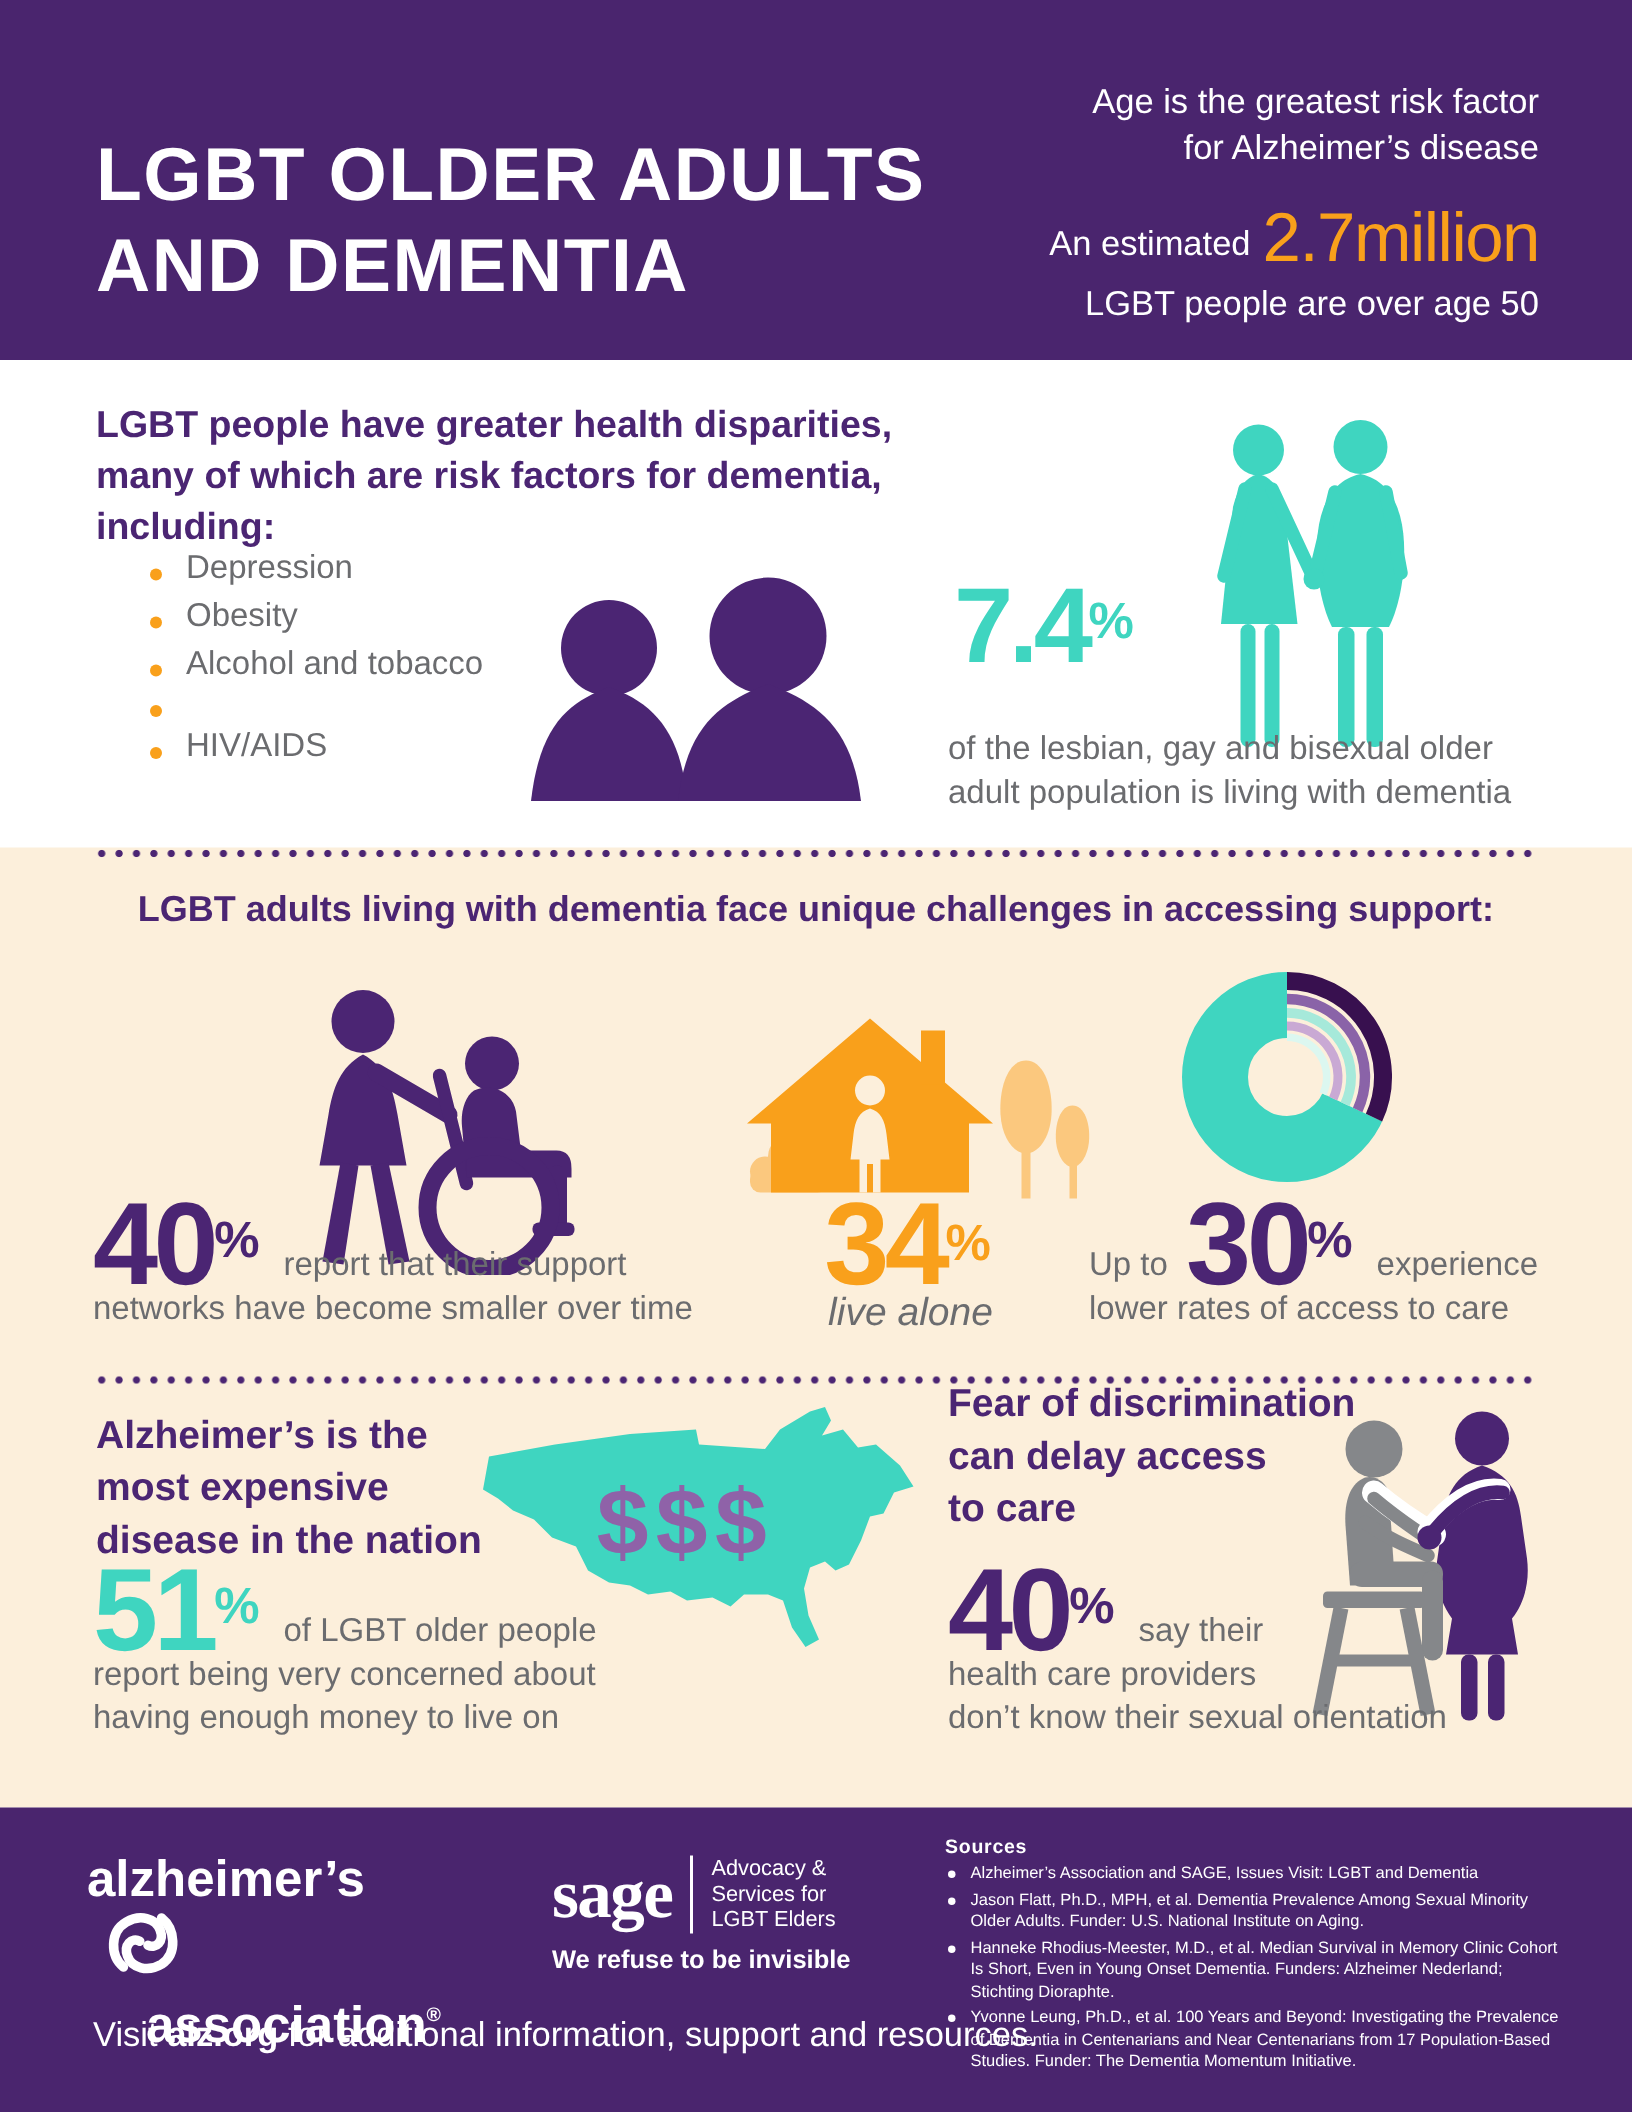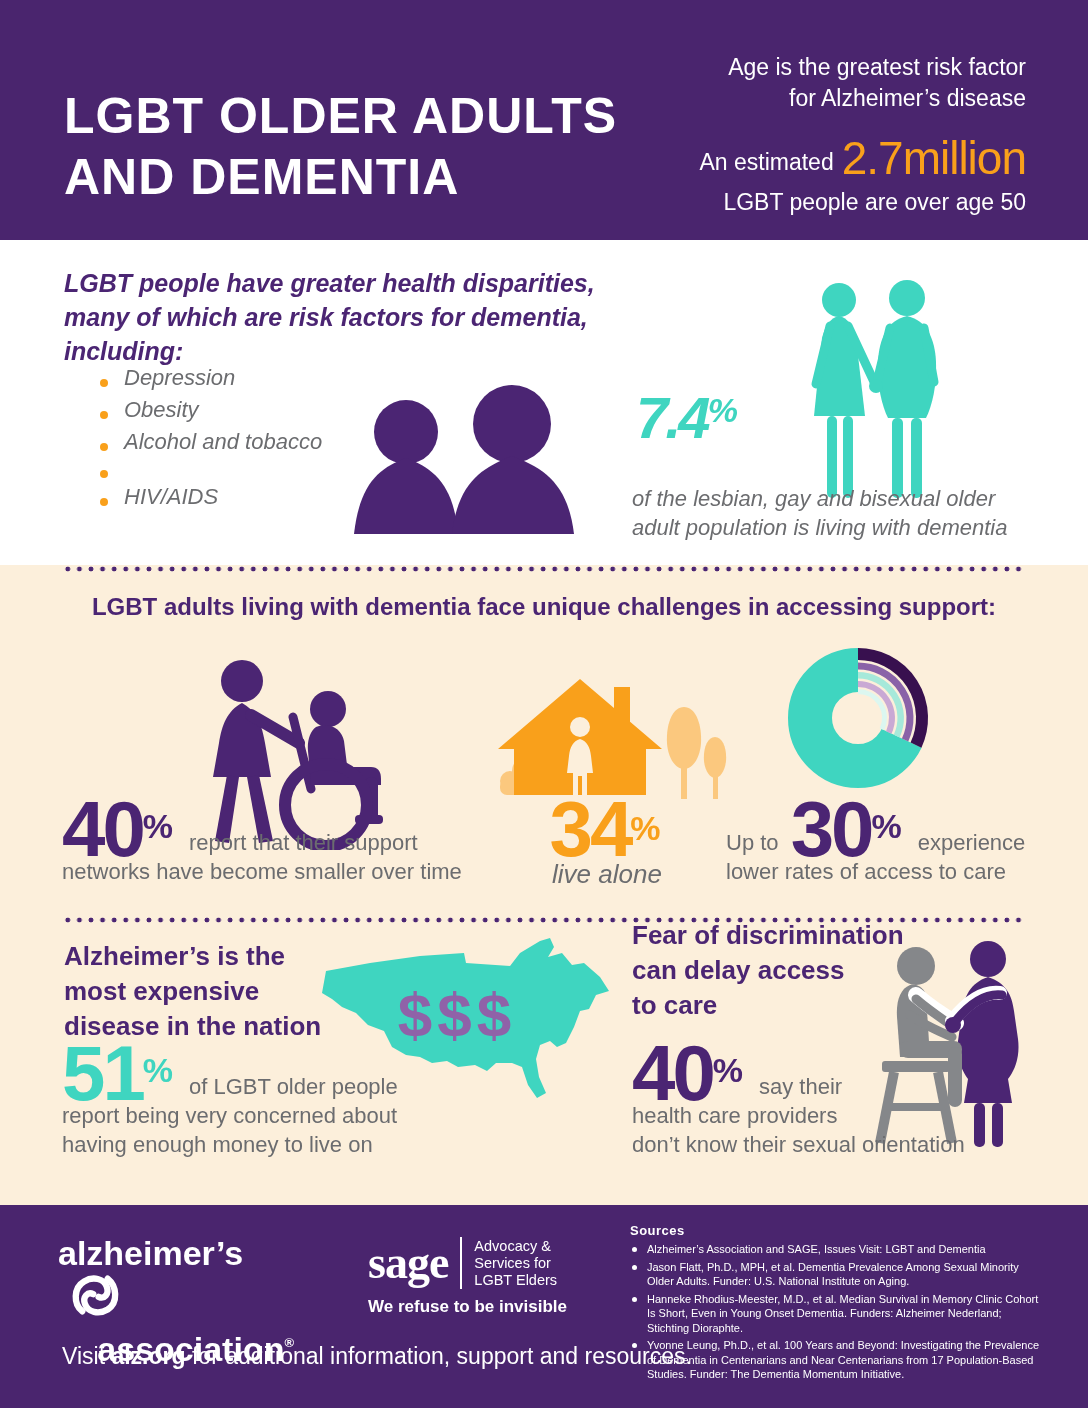--- a/index.html
+++ b/index.html
@@ -10,21 +10,21 @@
   .hdr { position:absolute; top:0; left:0; width:1088px; height:240px; background:#4a256e; }
   .title { position:absolute; left:64px; top:86px; color:#fff; font-size:50px; font-weight:bold; line-height:61px; letter-spacing:1px; }
   .title span { display:block; }
   .hdr-right { position:absolute; top:52px; right:62px; text-align:right; color:#fff; }
   .risk { font-size:23px; line-height:31px; }
   .estimate { margin-top:17px; font-size:23px; }
   .est-val { font-size:46px; font-weight:normal; color:#f9a01b; letter-spacing:-1px; margin-left:8px; vertical-align:-4px; }
   .est-suffix { font-size:23px; line-height:30px; margin-top:2px; }
 
   
-  .disp { position:absolute; top:240px; left:0; width:1088px; height:245px; background:#fff;font-style:italic; }
+  .disp { position:absolute; top:240px; left:0; width:1088px; height:245px; background:#fff; }
   .disp-head { position:absolute; left:64px; top:26px; color:#4b2573; font-size:25px; font-weight:bold; line-height:34px; }
   .disp-head span { display:block; }
   .disp-list { position:absolute; left:100px; top:124px; list-style:none; }
   .disp-list li { display:flex; align-items:center; margin-bottom:5px; color:#6b6c6f; font-size:22px; line-height:27px; }
   .disp-list .dot { flex:0 0 8px; width:8px; height:8px; border-radius:50%; background:#f9a01b; margin:10px 16px 0 0; }
   .disp-list li span[data-bind] { white-space:pre-line; }
   .icon-busts { position:absolute; left:342px; top:142px; }
   .icon-couple { position:absolute; left:792px; top:34px; }
   .stat74 { position:absolute; left:636px; top:150px; color:#3fd5c0; }
   .cap74 { position:absolute; left:632px; top:244px; width:410px; color:#6b6c6f; font-size:22px; line-height:29px; }
@@ -153,21 +153,21 @@
         <path d="M115,42 C134,46 143,64 144,88 C145,112 140,132 134,144 L96,144 C90,132 85,112 86,88 C87,64 96,46 115,42 Z"></path>
         <path d="M98,54 L84,112" stroke="#3fd5c0" stroke-width="9" stroke-linecap="round" fill="none"></path>
         <path d="M132,54 L142,108" stroke="#3fd5c0" stroke-width="9" stroke-linecap="round" fill="none"></path>
         <rect x="100" y="144" width="11" height="80" rx="5"></rect>
         <rect x="119" y="144" width="11" height="80" rx="5"></rect>
         <circle cx="84" cy="112" r="7"></circle>
       </g>
     </svg>
 
     <div class="stat74">
-      <span class="bignum c-teal" style="font-size:58px;" data-bind="disparities.stat_value">7.4</span><sup class="pct c-teal" data-bind="disparities.stat_percent">%</sup>
+      <span class="bignum c-teal" style="font-size:71px;" data-bind="disparities.stat_value">7.4</span><sup class="pct c-teal" data-bind="disparities.stat_percent">%</sup>
     </div>
     <p class="cap74">
       <span data-bind="disparities.caption_line1">of the lesbian, gay and bisexual older</span><br>
       <span data-bind="disparities.caption_line2">adult population is living with dementia</span>
     </p>
   </section>
 
   <section class="cream">
     <div class="dots dots1"></div>
     <h2 class="chal-head" data-bind="challenges.heading">LGBT adults living with dementia face unique challenges in accessing support:</h2>

